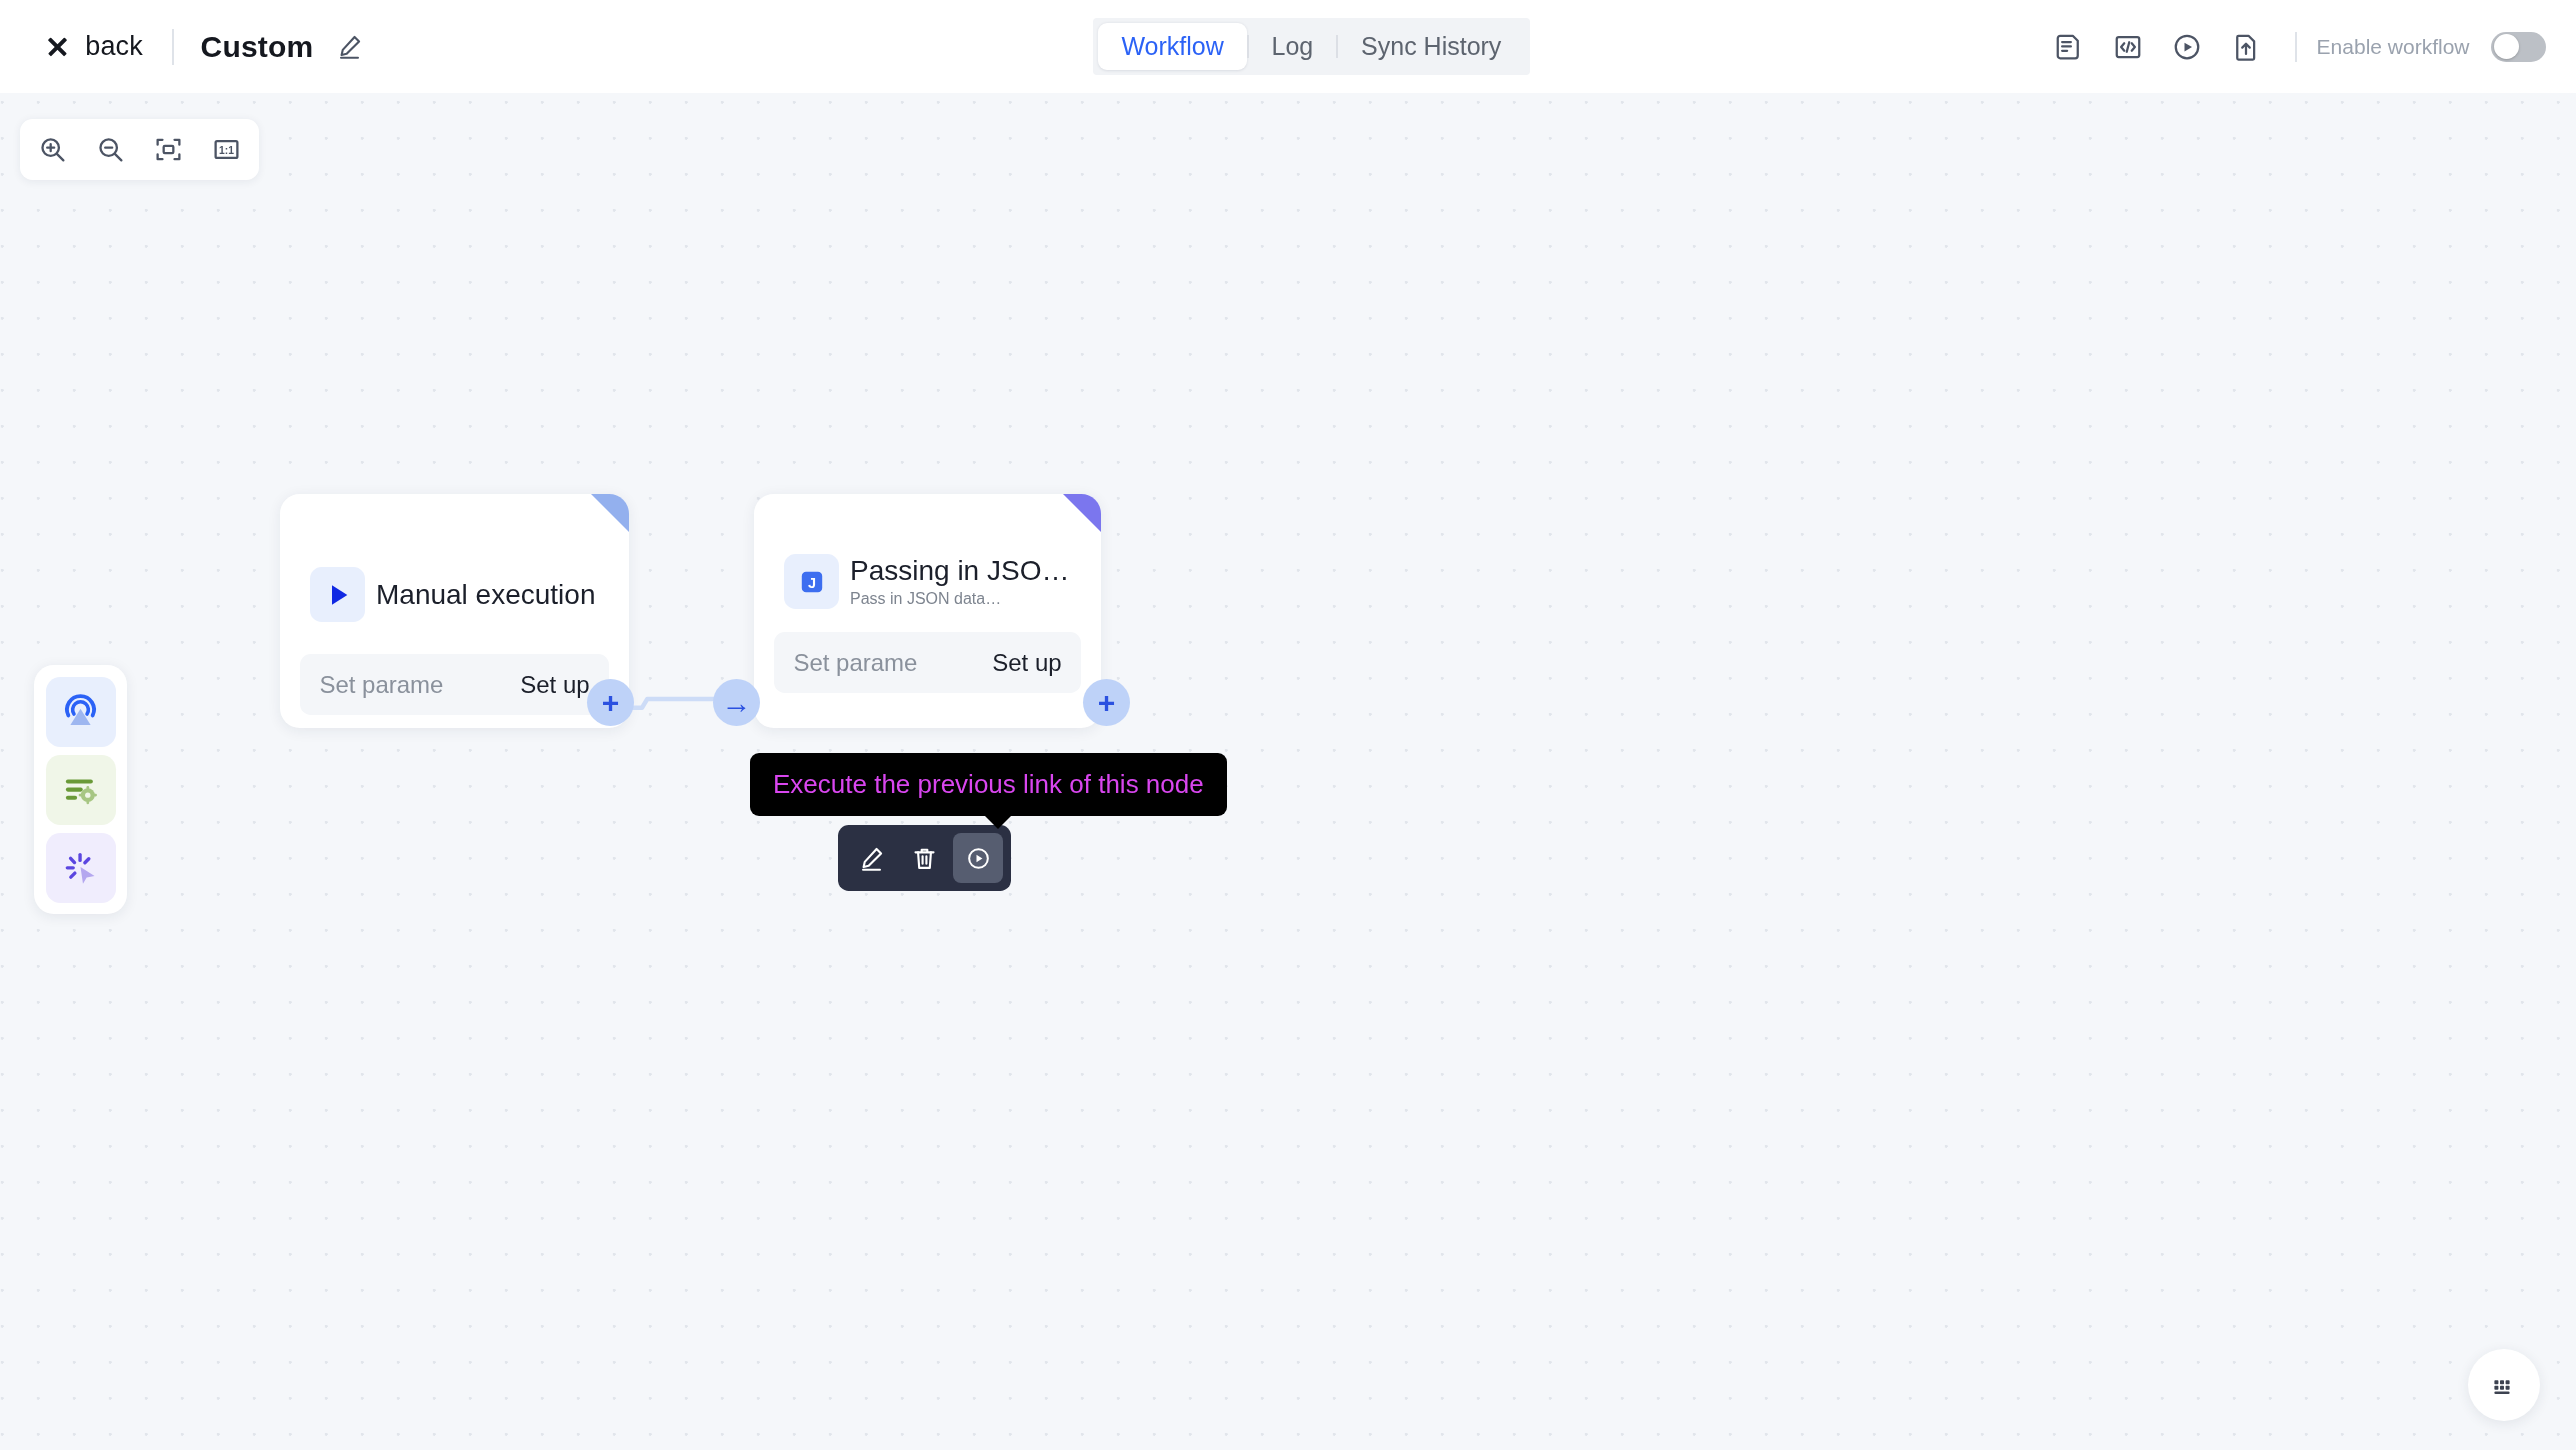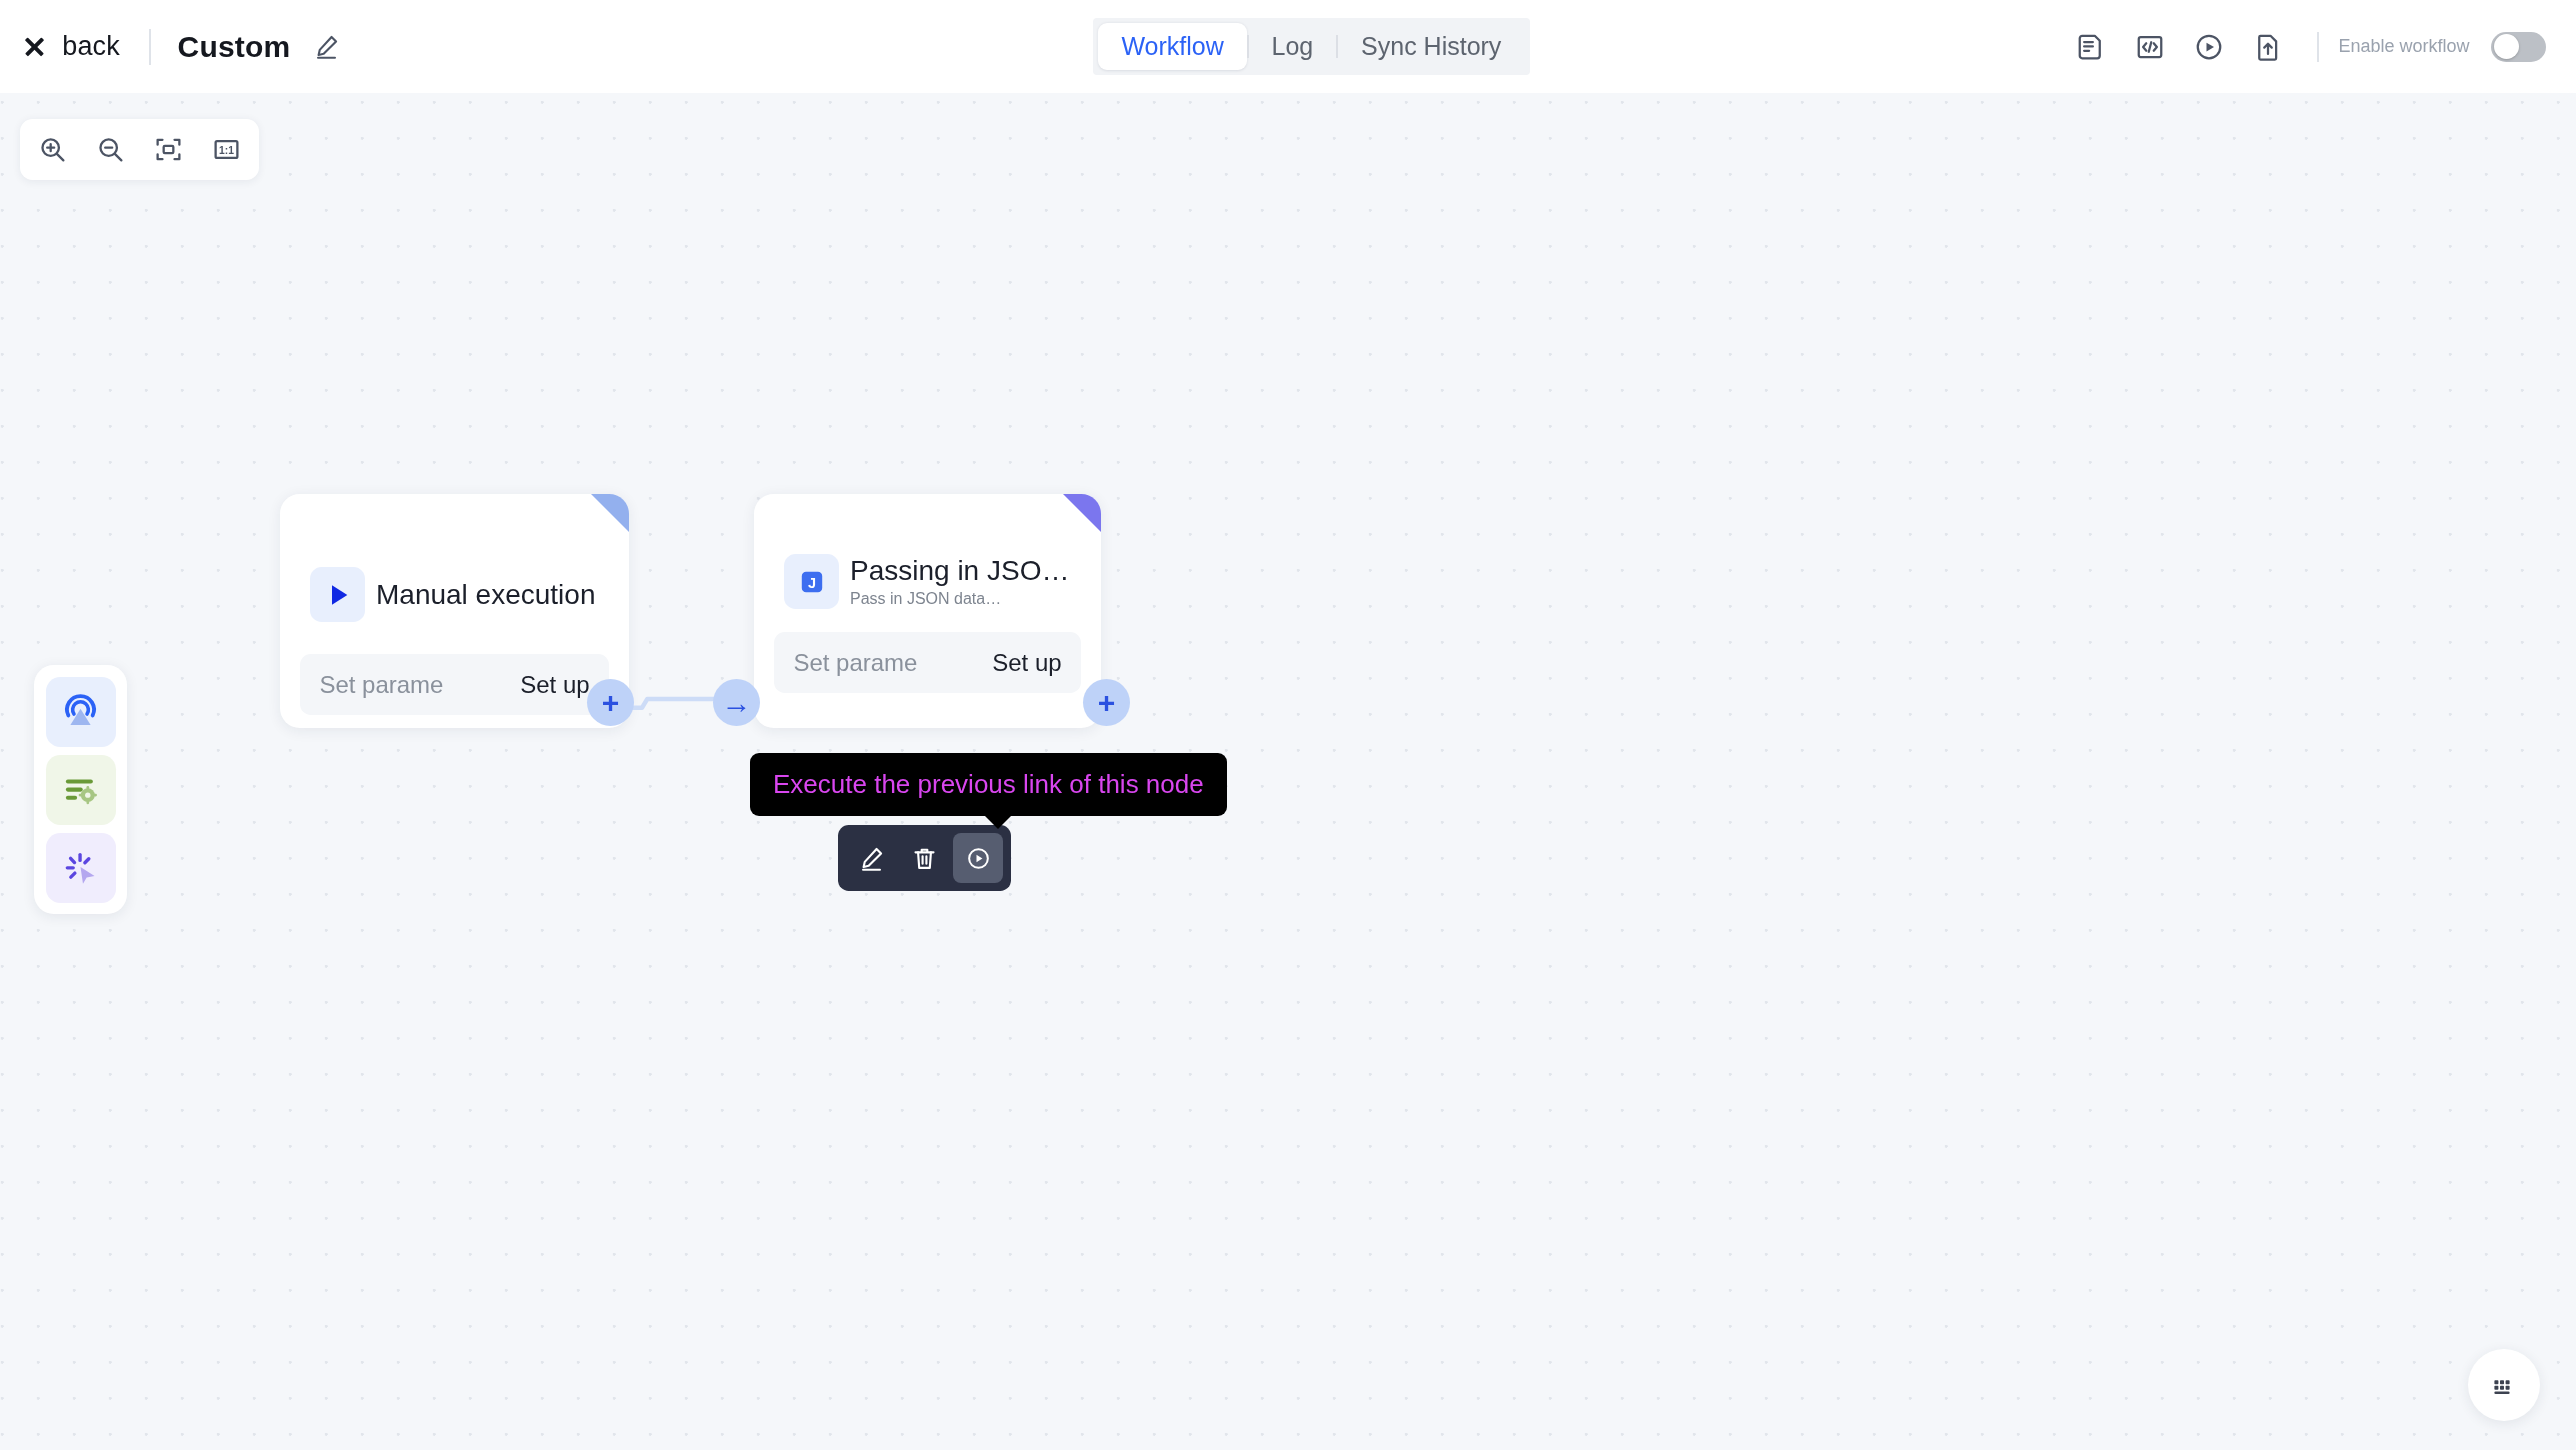--- a/index.html
+++ b/index.html
@@ -21,21 +21,21 @@
     height: 93px;
     background: #ffffff;
     display: flex;
     align-items: center;
     z-index: 60;
   }
 
   .header-left {
     display: flex;
     align-items: center;
-    padding-left: 21px;
+    padding-left: 44px;
     gap: 0;
   }
 
   .back-btn {
     display: flex;
     align-items: center;
     gap: 14.3px;
     cursor: pointer;
   }
   .close-x {
@@ -128,21 +128,21 @@
     display: flex; align-items: center; justify-content: center;
     cursor: pointer;
     border-radius: 7.2px;
   }
   .hdr-divider2 {
     width: 1.8px; height: 30px;
     background: #dfe3e9;
     margin: 0 19.7px;
   }
   .enable-label {
-    font-size: 18px;
+    font-size: 21px;
     color: #9aa2ae;
     margin-right: 21.5px;
     white-space: nowrap;
   }
   .toggle {
     width: 55px; height: 30px;
     border-radius: 15px;
     background: #bcc0c6;
     position: relative;
     cursor: pointer;

